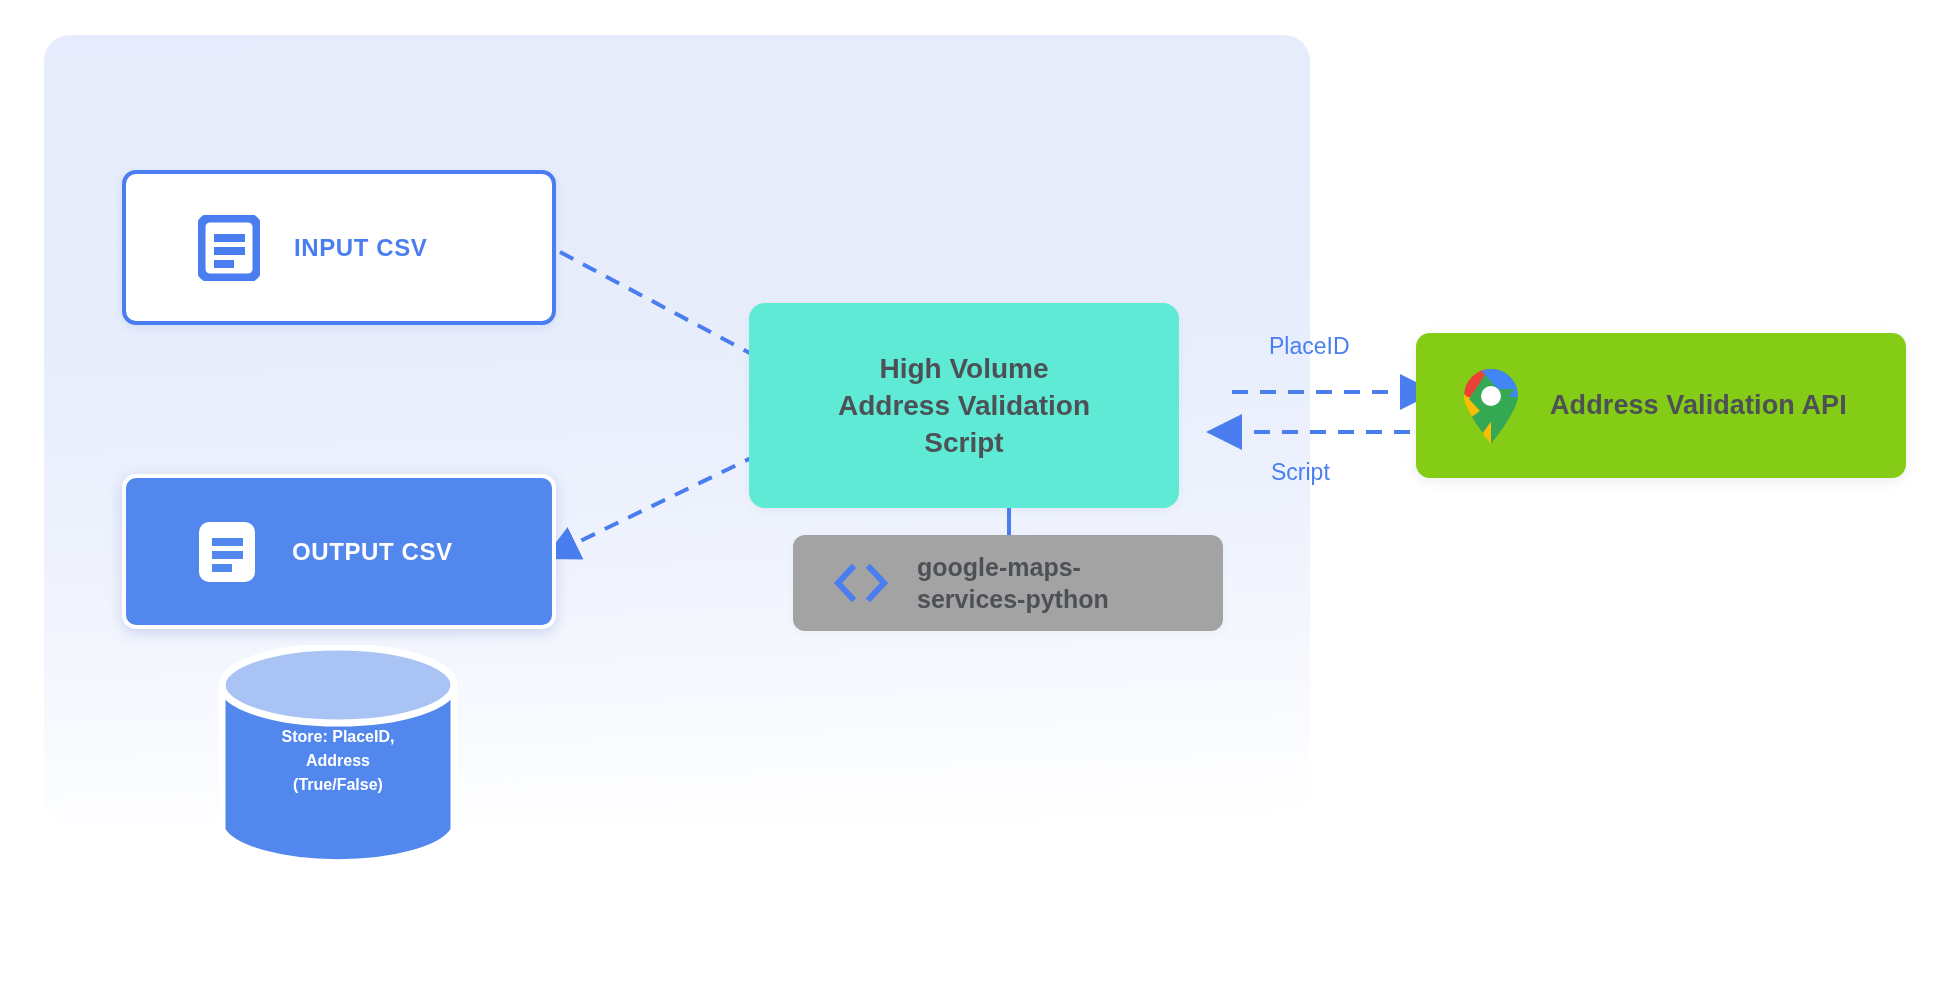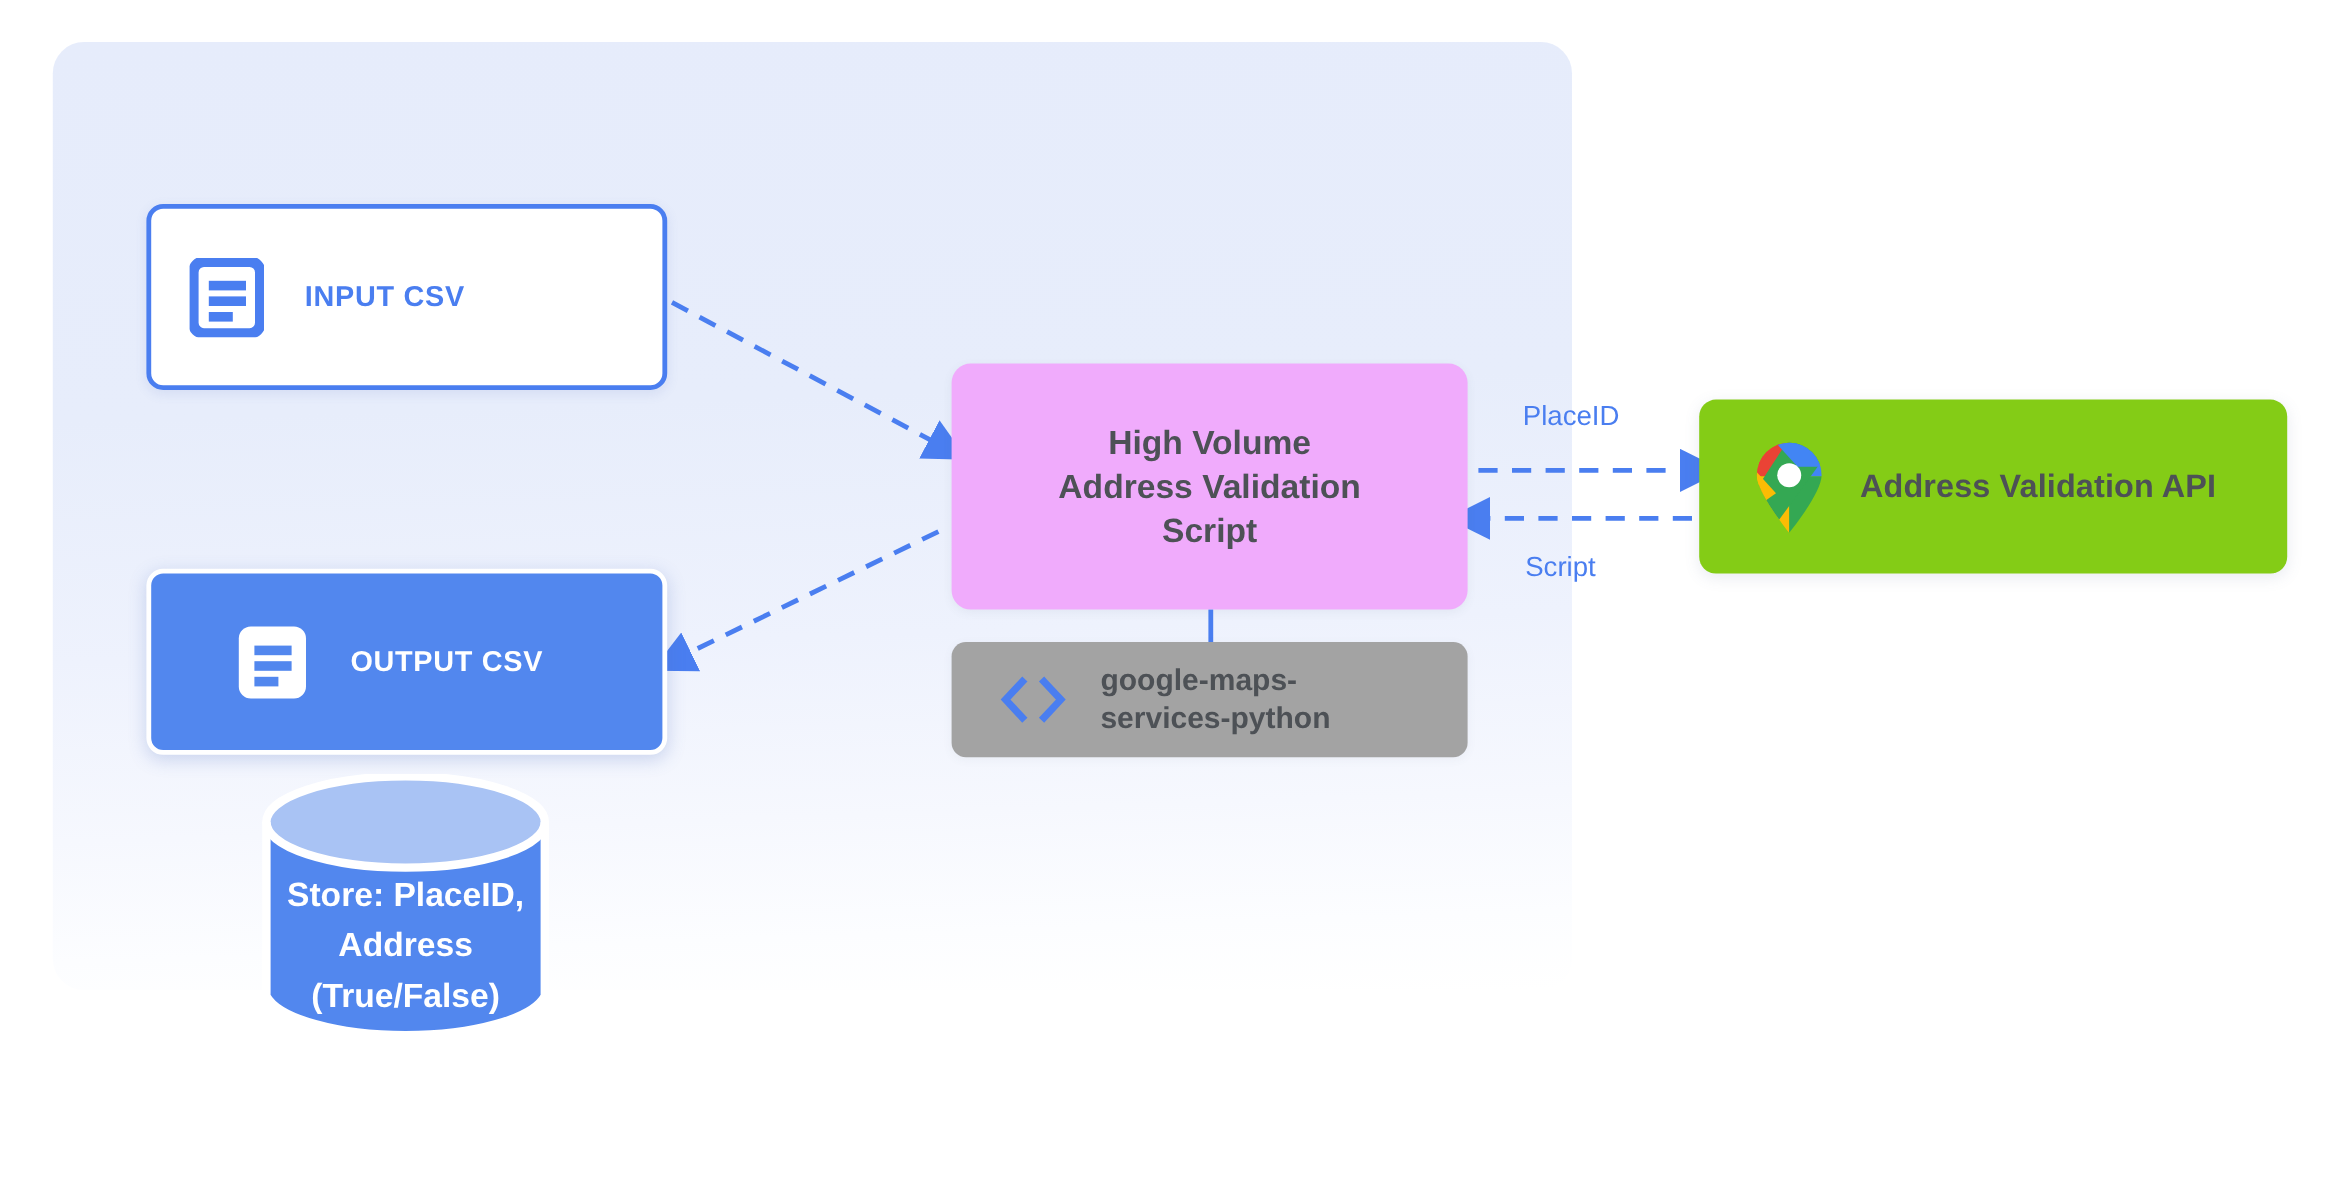--- a/index.html
+++ b/index.html
@@ -41,21 +41,21 @@
     border-radius: 14px;
   }
 
   
   .input-csv {
     left: 122px; top: 170px;
     width: 434px; height: 155px;
     background: #ffffff;
     border: 4px solid #4a7ef0;
     box-shadow: 0 3px 10px rgba(80,110,190,.12);
-    padding-left: 32px;
+    padding-left: 72px;
     gap: 34px;
   }
   .input-csv .label {
     font-size: 24px; font-weight: bold;
     color: #4a7ef0; letter-spacing: .6px;
   }
 
   
   .output-csv {
     left: 122px; top: 474px;
@@ -69,23 +69,23 @@
   .output-csv .label {
     font-size: 24px; font-weight: bold;
     color: #ffffff; letter-spacing: .6px;
   }
 
   
   .csv-icon { width: 62px; height: 66px; flex: 0 0 auto; }
 
   
   .script-box {
-    left: 793px; top: 303px;
+    left: 749px; top: 303px;
     width: 430px; height: 205px;
-    background: #f0abfc;
+    background: #5eead4;
     border-radius: 16px;
     flex-direction: column;
     justify-content: center;
     align-items: center;
     box-shadow: 0 2px 8px rgba(90,100,120,.07);
   }
   .script-box .line {
     font-size: 28px; font-weight: bold;
     color: #4d5156; line-height: 1.33;
     text-align: center;
@@ -135,21 +135,21 @@
   .db {
     position: absolute;
     left: 216px; top: 645px;
     width: 244px; height: 225px;
   }
   .db svg { position: absolute; inset: 0; }
   .db .db-label {
     position: absolute;
     left: 0; top: 80px; width: 244px;
     text-align: center;
-    font-size: 28px; font-weight: bold;
+    font-size: 16px; font-weight: bold;
     color: #ffffff; line-height: 1.5;
   }
 
   
   .edge-label {
     position: absolute;
     font-size: 23px;
     color: #4a7ef0;
     white-space: nowrap;
   }

